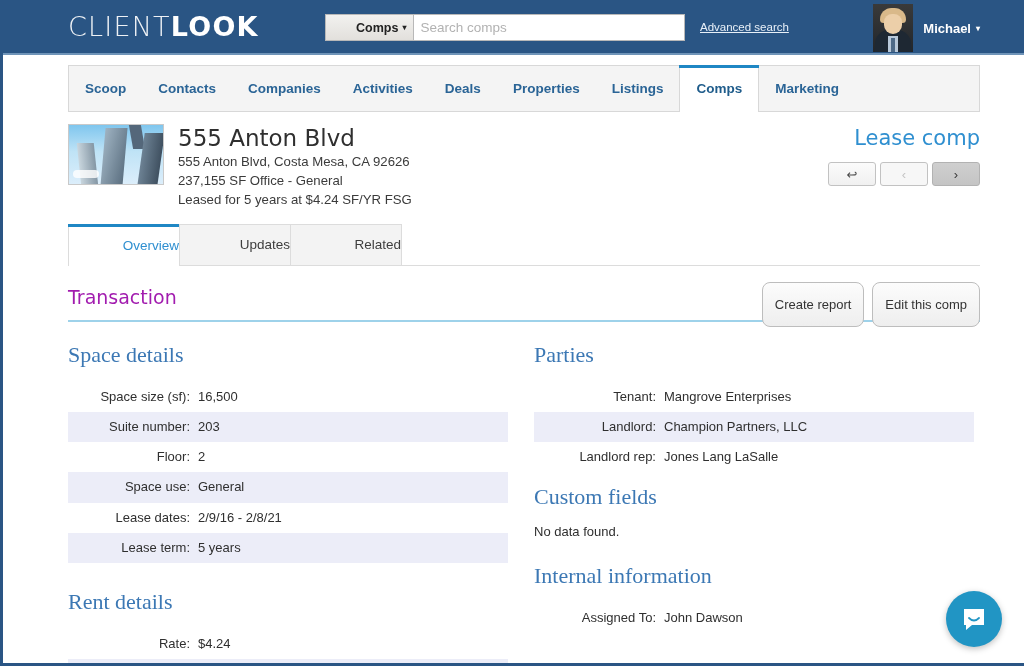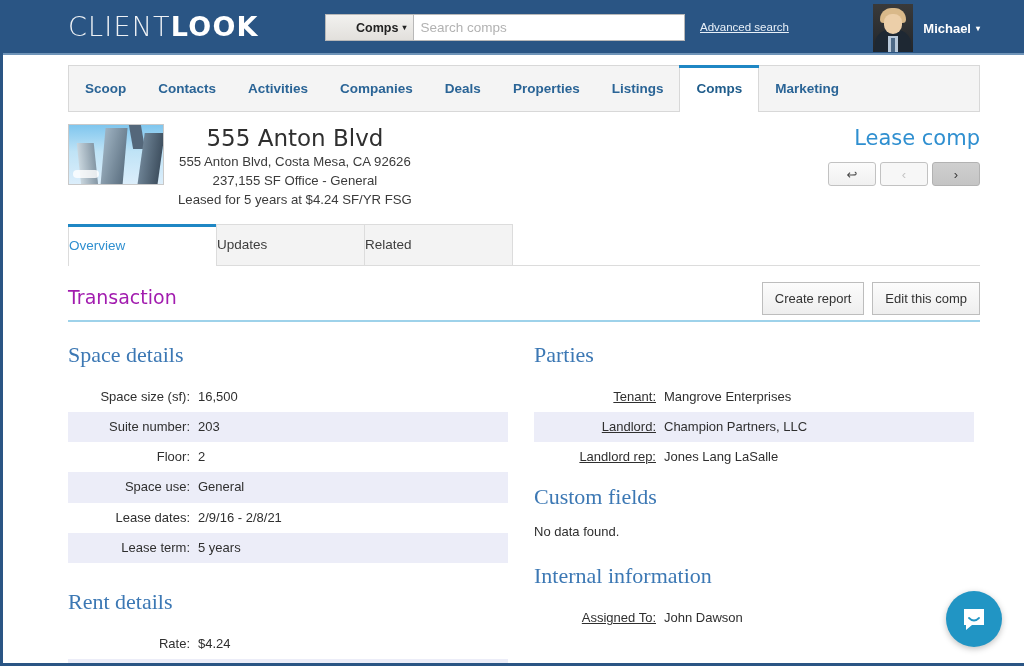--- a/index.html
+++ b/index.html
@@ -147,21 +147,21 @@
     height: 3px; background: #1f87c4;
   }
 
   
   #prophead {
     position: relative;
     margin: 0 44px 0 65px;
     padding: 12px 0 8px 0;
     min-height: 78px;
   }
-  #propleft { display: flex; gap: 14px; align-items: flex-start; text-align: center; }
+  #propleft { display: flex; gap: 14px; align-items: flex-start; }
   #thumb {
     width: 96px; height: 61px;
     border: 1px solid #c9c9c9;
     background: linear-gradient(#7fc6ee 0%, #bfe3f6 45%, #dceefb 100%);
     position: relative; overflow: hidden; flex: none;
   }
   #thumb .t1 {
     position: absolute; left: 34px; top: 3px;
     width: 22px; height: 58px; background: linear-gradient(100deg,#9fb3c2,#5b6f80);
     transform: skewX(-5deg);
@@ -216,22 +216,22 @@
 
   
   #subtabs {
     margin: 6px 44px 0 65px;
     height: 42px;
     display: flex;
     align-items: stretch;
     border-bottom: 1px solid #dcdcdc;
   }
   .subtab {
-    width: 149px;
-    display: flex; align-items: center; justify-content: flex-start;
+    width: 112px;
+    display: flex; align-items: center; justify-content: flex-end;
     font-size: 13.5px; color: #3d3d3d;
     background: #f3f3f3;
     border: 1px solid #dcdcdc;
     border-bottom: none;
     margin-right: -1px;
     cursor: pointer; position: relative;
   }
   .subtab.active {
     background: #ffffff;
     color: #2f8fd0;
@@ -255,23 +255,23 @@
     font-size: 19px; color: #a21caf; font-weight: normal;
     font-family: "DejaVu Sans", sans-serif;
   }
   #transbtns {
     position: absolute; right: 0; top: -4px;
     display: flex; gap: 8px;
   }
   .greybtn {
     border: 1px solid #bdbdbd;
     background: linear-gradient(#fcfcfc,#eeeeee);
-    border-radius: 0;
+    border-radius: 8px;
     font-size: 13px; color: #333;
-    padding: 8px 12px;
+    padding: 14px 12px;
     cursor: pointer;
     white-space: nowrap;
     font-family: "Liberation Sans", sans-serif;
   }
 
   
   #columns {
     margin: 12px 44px 0 65px;
     display: flex;
     gap: 26px;
@@ -290,21 +290,21 @@
     line-height: 1.25;
   }
   .kvrow.alt { background: #ecedf8; }
   .kvlabel {
     width: 130px; flex: none;
     text-align: right;
     color: #2f2f2f;
     padding-right: 8px;
   }
   .kvvalue { color: #2f2f2f; }
-  .col.right .kvlabel { width: 130px; text-decoration: underline; }
+  .col.right .kvlabel { width: 130px; }
   .nodata { font-size: 13px; color: #2f2f2f; margin: 4px 0 0 0; }
 
   
   #chat {
     position: absolute;
     right: 22px; bottom: 16px;
     width: 56px; height: 56px;
     border-radius: 50%;
     background: #2195c4;
     display: flex; align-items: center; justify-content: center;
@@ -347,24 +347,24 @@
   </div>
 
   <div id="navwrap">
       <div class="navtab">
         <span>Scoop</span>
       </div>
       <div class="navtab">
         <span>Contacts</span>
       </div>
       <div class="navtab">
+        <span>Companies</span>
+      </div>
+      <div class="navtab">
         <span>Activities</span>
-      </div>
-      <div class="navtab">
-        <span>Companies</span>
       </div>
       <div class="navtab">
         <span>Deals</span>
       </div>
       <div class="navtab">
         <span>Properties</span>
       </div>
       <div class="navtab">
         <span>Listings</span>
       </div>

